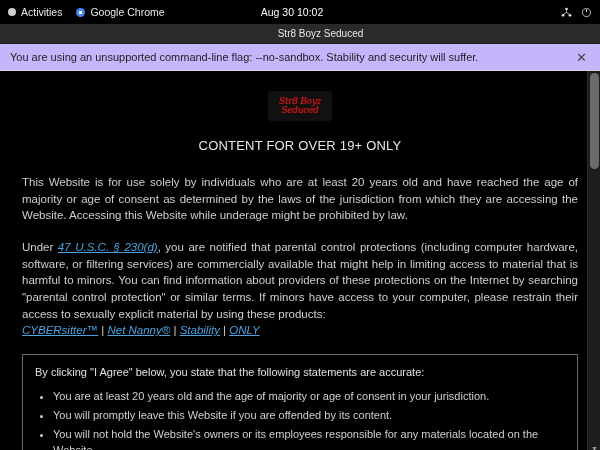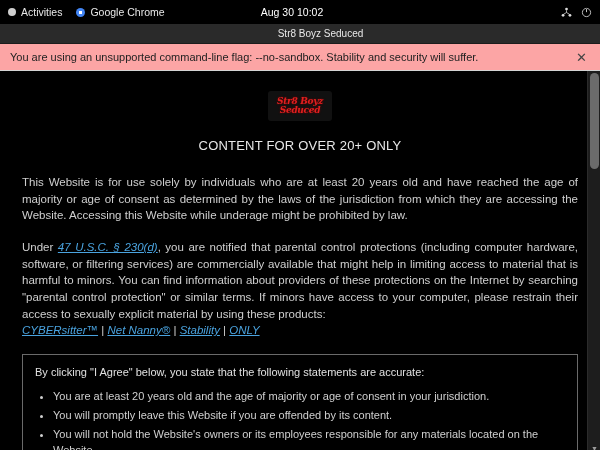--- a/index.html
+++ b/index.html
@@ -64,21 +64,21 @@
     align-items: center;
     justify-content: center;
     font-size: 10px;
     border-bottom: 1px solid #1c1c1c;
     padding-left: 41px;
   }
 
   
   .infobar {
     height: 27px;
-    background: #fca5a5;
+    background: #c4b5fd;
     border-bottom: 1px solid #d4d4d4;
     display: flex;
     align-items: center;
     padding: 0 10px;
     font-size: 11px;
     color: #222;
   }
   .infobar .msg { flex: 1; }
   .infobar .close {
     color: #444;
@@ -114,21 +114,21 @@
     background: #111;
     border-radius: 3px;
     display: flex;
     align-items: center;
     justify-content: center;
     overflow: hidden;
   }
   .logo-txt {
     font-family: "DejaVu Serif", serif;
     font-style: italic;
-    font-weight: bold;
+    font-weight: normal;
     font-size: 11px;
     color: #e02020;
     text-shadow: 0 0 2px #7a0000;
     letter-spacing: -0.3px;
     line-height: 1.05;
     text-align: center;
   }
   .logo-txt span { display: block; font-size: 9px; }
 
   h1.head {
@@ -223,21 +223,21 @@
 
     <div class="logo-wrap">
       <div class="logo">
         <div class="logo-txt">
           <span>Str8 Boyz</span>
           <span>Seduced</span>
         </div>
       </div>
     </div>
 
-    <h1 class="head">CONTENT FOR OVER 20+ ONLY</h1>
+    <h1 class="head">CONTENT FOR OVER 19+ ONLY</h1>
 
     <p class="para">This Website is for use solely by individuals who are at least 20 years old and have reached the age of majority or age of consent as determined by the laws of the jurisdiction from which they are accessing the Website. Accessing this Website while underage might be prohibited by law.</p>
 
     <p class="para">
       <span>Under </span><a class="lnk" href="#">47 U.S.C. § 230(d)</a><span>, you are notified that parental control protections (including computer hardware, software, or filtering services) are commercially available that might help in limiting access to material that is harmful to minors. You can find information about providers of these protections on the Internet by searching "parental control protection" or similar terms. If minors have access to your computer, please restrain their access to sexually explicit material by using these products:</span><br>
       <a class="lnk" href="#">CYBERsitter™</a><span> | </span><a class="lnk" href="#">Net Nanny®</a><span> | </span><a class="lnk" href="#">Stability</a><span> | </span><a class="lnk" href="#">ONLY</a>
     </p>
 
     <div class="box">
       <p class="lead">By clicking "I Agree" below, you state that the following statements are accurate:</p>

